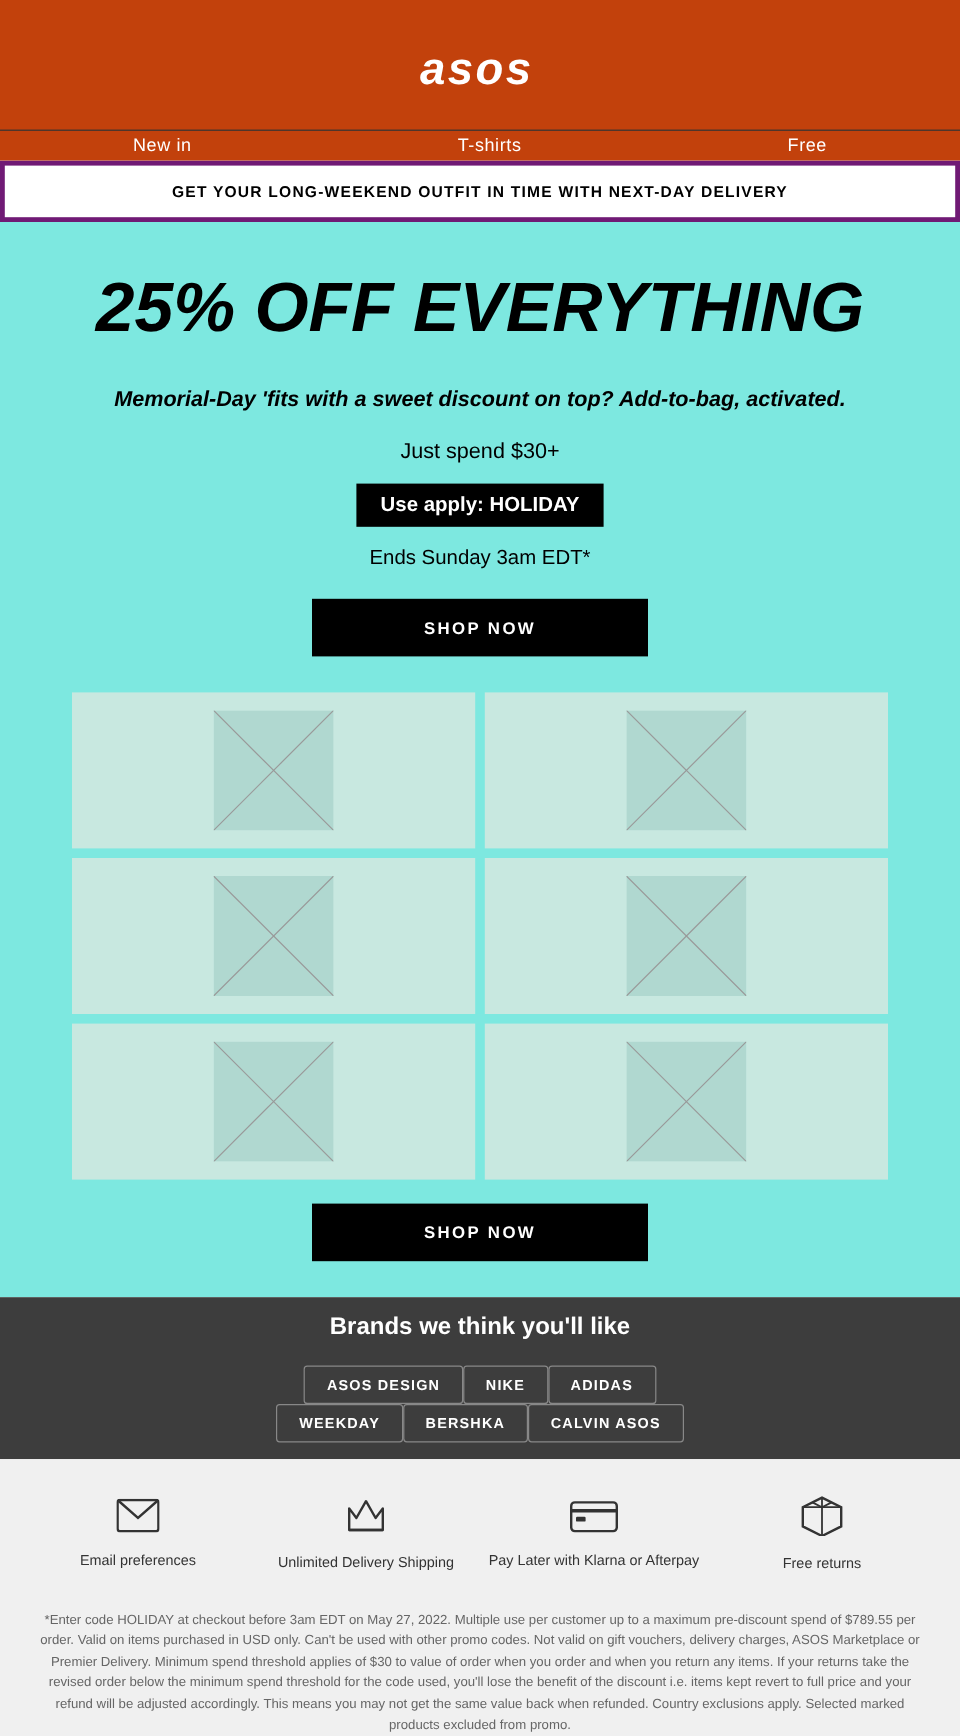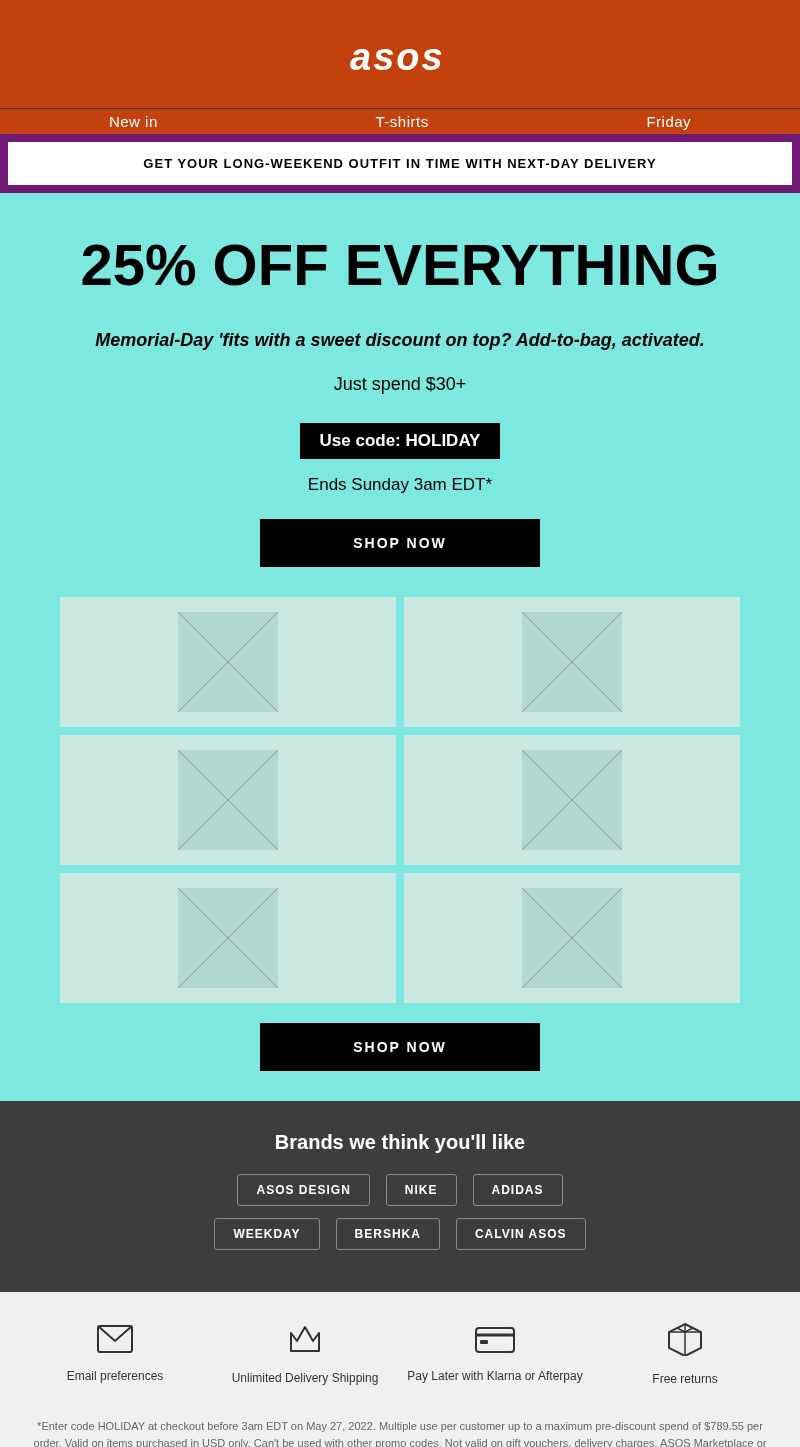--- a/index.html
+++ b/index.html
@@ -38,55 +38,56 @@
     .header-nav a {
       color: #fff;
       text-decoration: none;
       font-size: 15px;
       letter-spacing: 0.5px;
     }
 
     
     .delivery-banner {
       background: #fff;
-      border: 8px solid #701a75;
+      border: 4px solid #701a75;
       margin: 0;
       padding: 14px 20px;
       text-align: center;
       font-size: 13px;
       font-weight: bold;
       letter-spacing: 1px;
       color: #000;
     }
 
     
     .promo-section {
       background: #7de8e0;
       padding: 40px 60px 30px 60px;
       text-align: center;
     }
     .promo-headline {
       font-size: 58px;
       font-weight: 900;
+      font-style: italic;
       color: #000;
       line-height: 1.1;
       margin-bottom: 30px;
     }
     .promo-subtext {
       font-size: 18px;
       font-weight: bold;
       color: #000;
       margin-bottom: 20px;
       line-height: 1.5;
       font-style: italic;
     }
     .promo-spend {
       font-size: 18px;
       color: #000;
-      margin-bottom: 28px;
+      margin-bottom: 16px;
     }
     .promo-code {
       display: inline-block;
       background: #000;
       color: #fff;
       padding: 8px 20px;
       font-size: 17px;
       font-weight: bold;
       margin-bottom: 16px;
     }
@@ -140,34 +141,33 @@
       text-decoration: none;
       width: 280px;
       margin: 0 auto 0 auto;
       cursor: pointer;
       border: none;
     }
 
     
     .brands-section {
       background: #3d3d3d;
-      padding: 30px 40px;
+      padding: 14px 40px;
       text-align: center;
     }
     .brands-title {
       color: #fff;
       font-size: 20px;
       font-weight: bold;
       margin-bottom: 20px;
     }
     .brands-row {
       display: flex;
       justify-content: center;
-      gap: 16px;
-      margin-bottom: 12px;
+      gap: 0;
       flex-wrap: wrap;
     }
     .brand-tag {
       background: transparent;
       border: 1.5px solid #888;
       color: #fff;
       padding: 8px 18px;
       font-size: 12px;
       font-weight: bold;
       letter-spacing: 1px;
@@ -217,33 +217,33 @@
 
   <div class="header">
     <span class="header-logo">
       <svg width="120" height="50" viewBox="0 0 120 50" xmlns="http://www.w3.org/2000/svg">
         <text x="10" y="40" font-size="38" font-style="italic" font-weight="bold" fill="white" font-family="Arial">asos</text>
       </svg>
     </span>
     <nav class="header-nav">
       <a href="#">New in</a>
       <a href="#">T-shirts</a>
-      <a href="#">Friday</a>
+      <a href="#">Free</a>
     </nav>
   </div>
 
   <div class="delivery-banner">
     <span>GET YOUR LONG-WEEKEND OUTFIT IN TIME WITH NEXT-DAY DELIVERY</span>
   </div>
 
   <div class="promo-section">
     <div class="promo-headline">25% OFF EVERYTHING</div>
     <div class="promo-subtext">Memorial-Day 'fits with a sweet discount on top? Add-to-bag, activated.</div>
     <div class="promo-spend">Just spend $30+</div>
-    <div class="promo-code">Use code: HOLIDAY</div>
+    <div class="promo-code">Use apply: HOLIDAY</div>
     <div class="promo-ends">Ends Sunday 3am EDT*</div>
     <button class="shop-now-btn">SHOP NOW</button>
 
     
     <div class="product-grid">
       <div class="product-placeholder">
         <svg width="100" height="100" viewBox="0 0 100 100" xmlns="http://www.w3.org/2000/svg">
           <rect width="100" height="100" fill="#b0d8d0"></rect>
           <line x1="0" y1="0" x2="100" y2="100" stroke="#999" stroke-width="1"></line>
           <line x1="100" y1="0" x2="0" y2="100" stroke="#999" stroke-width="1"></line>

